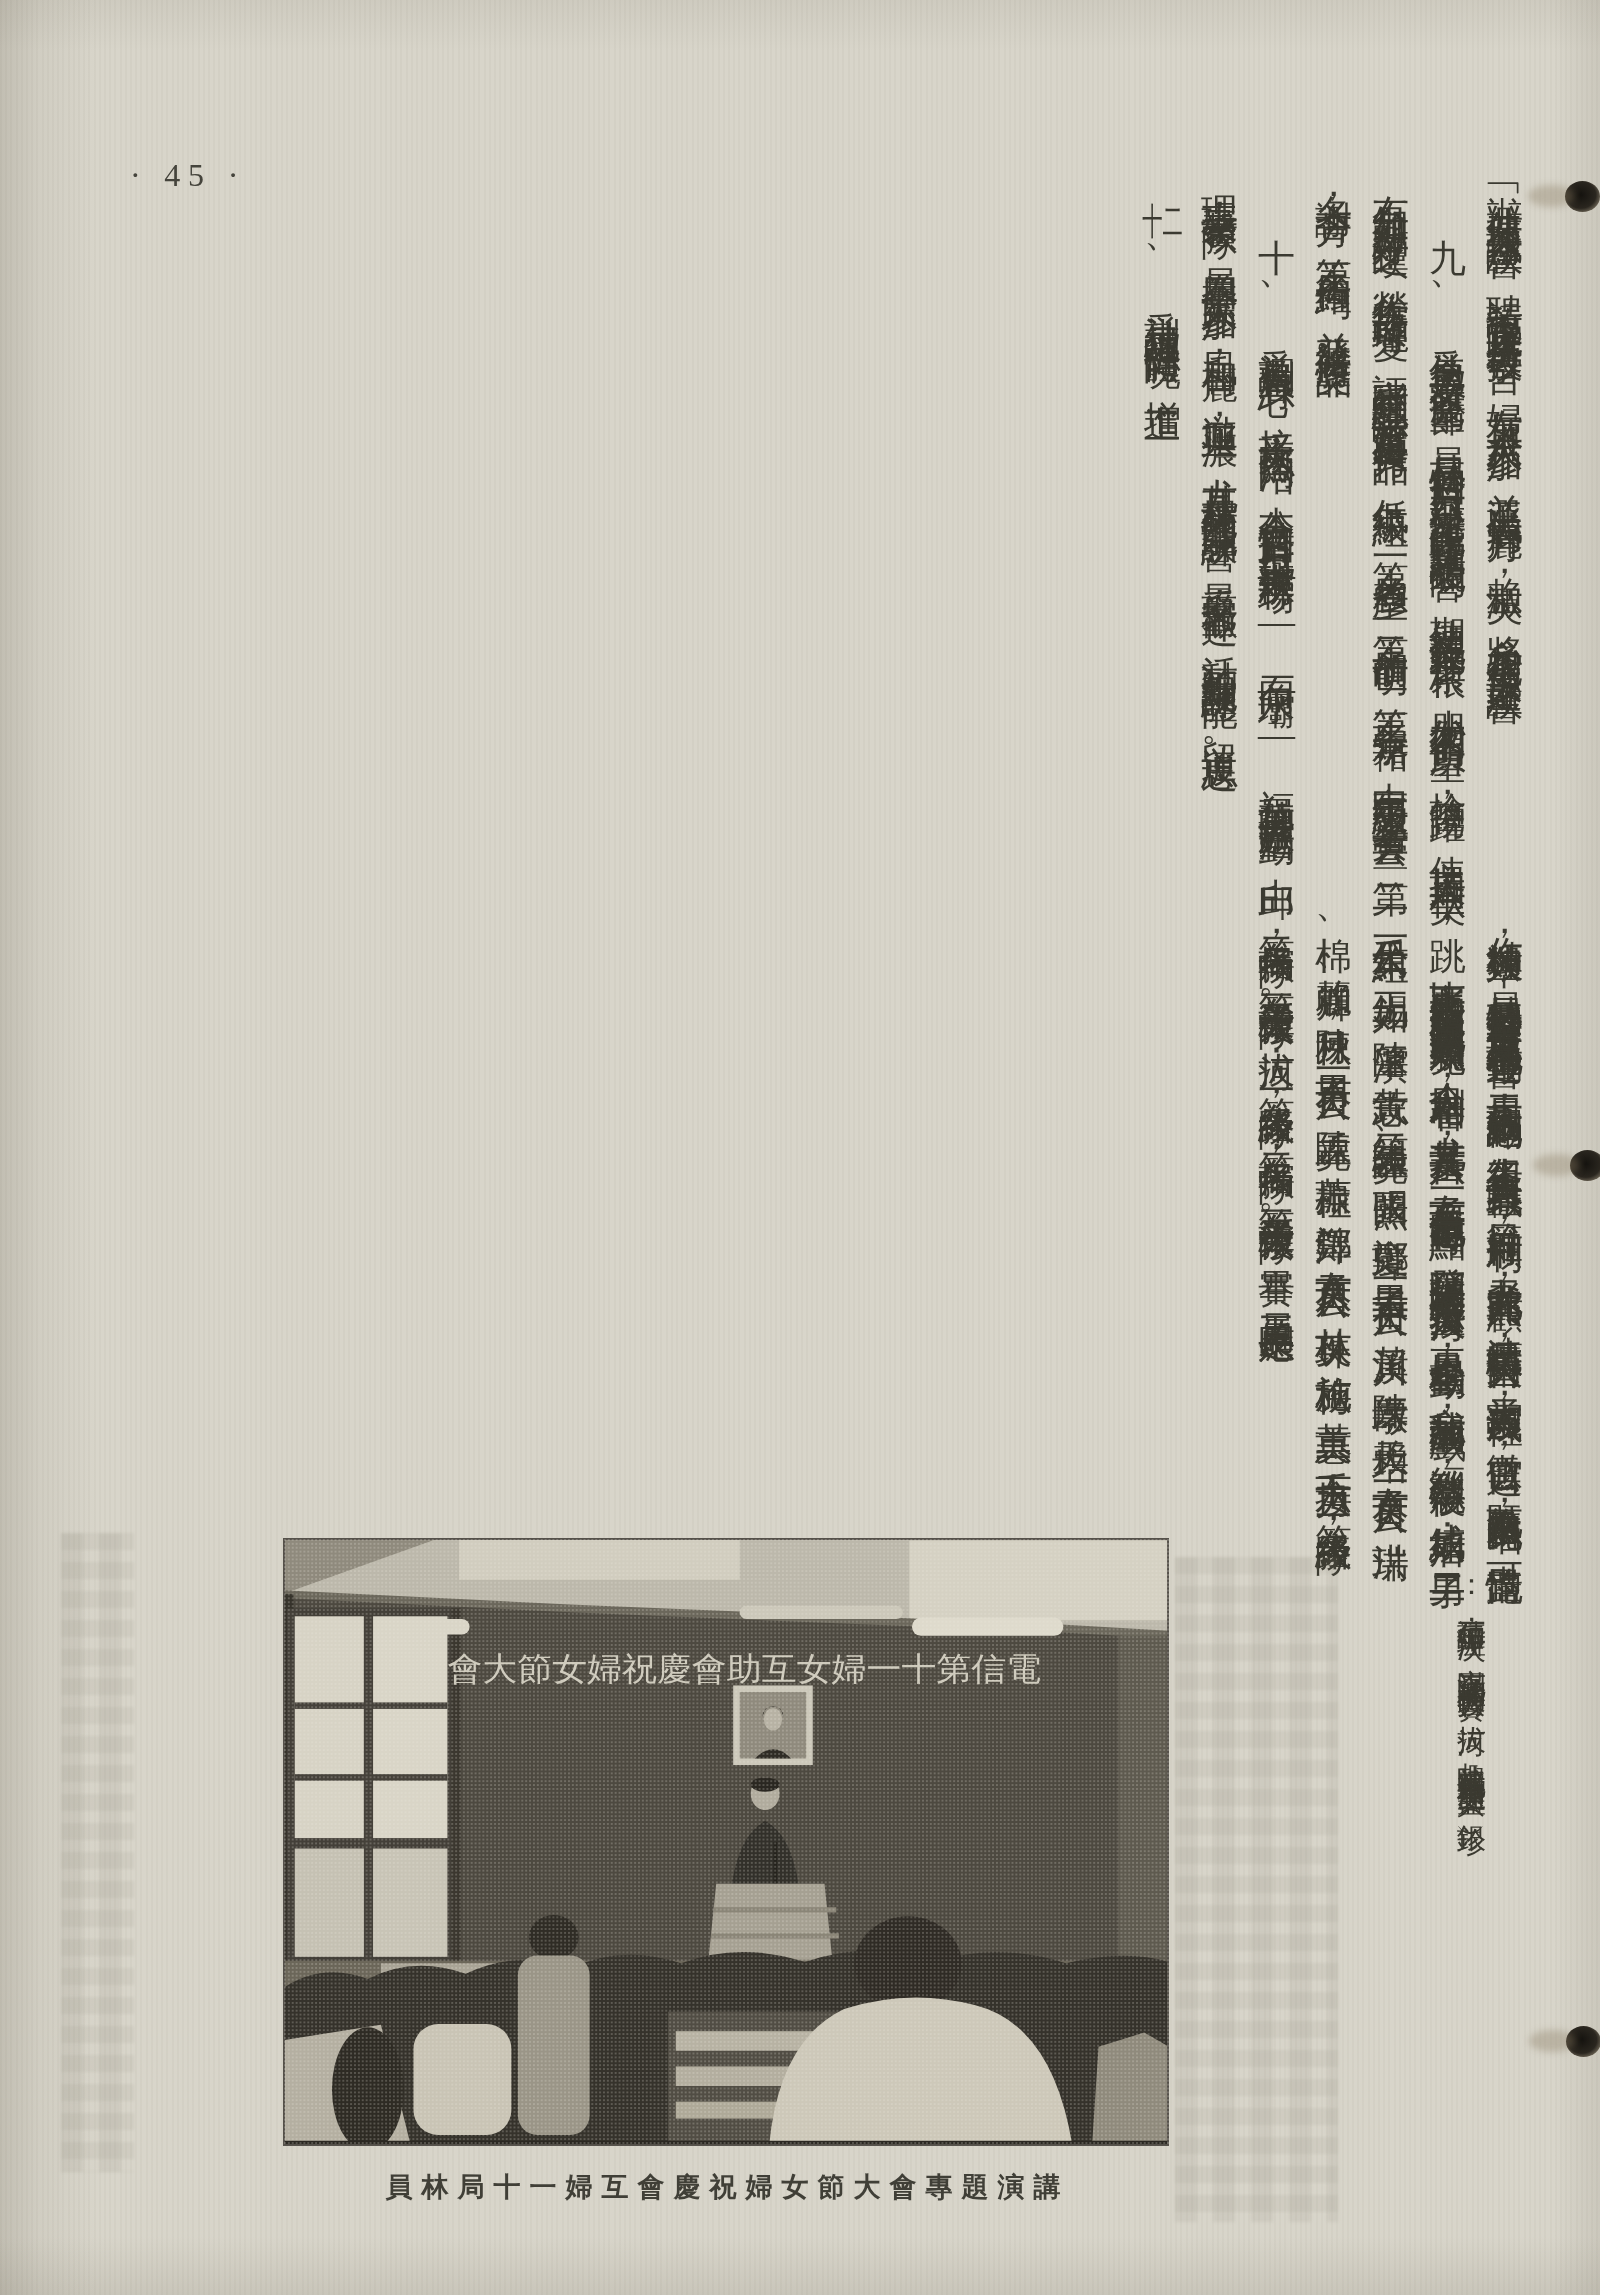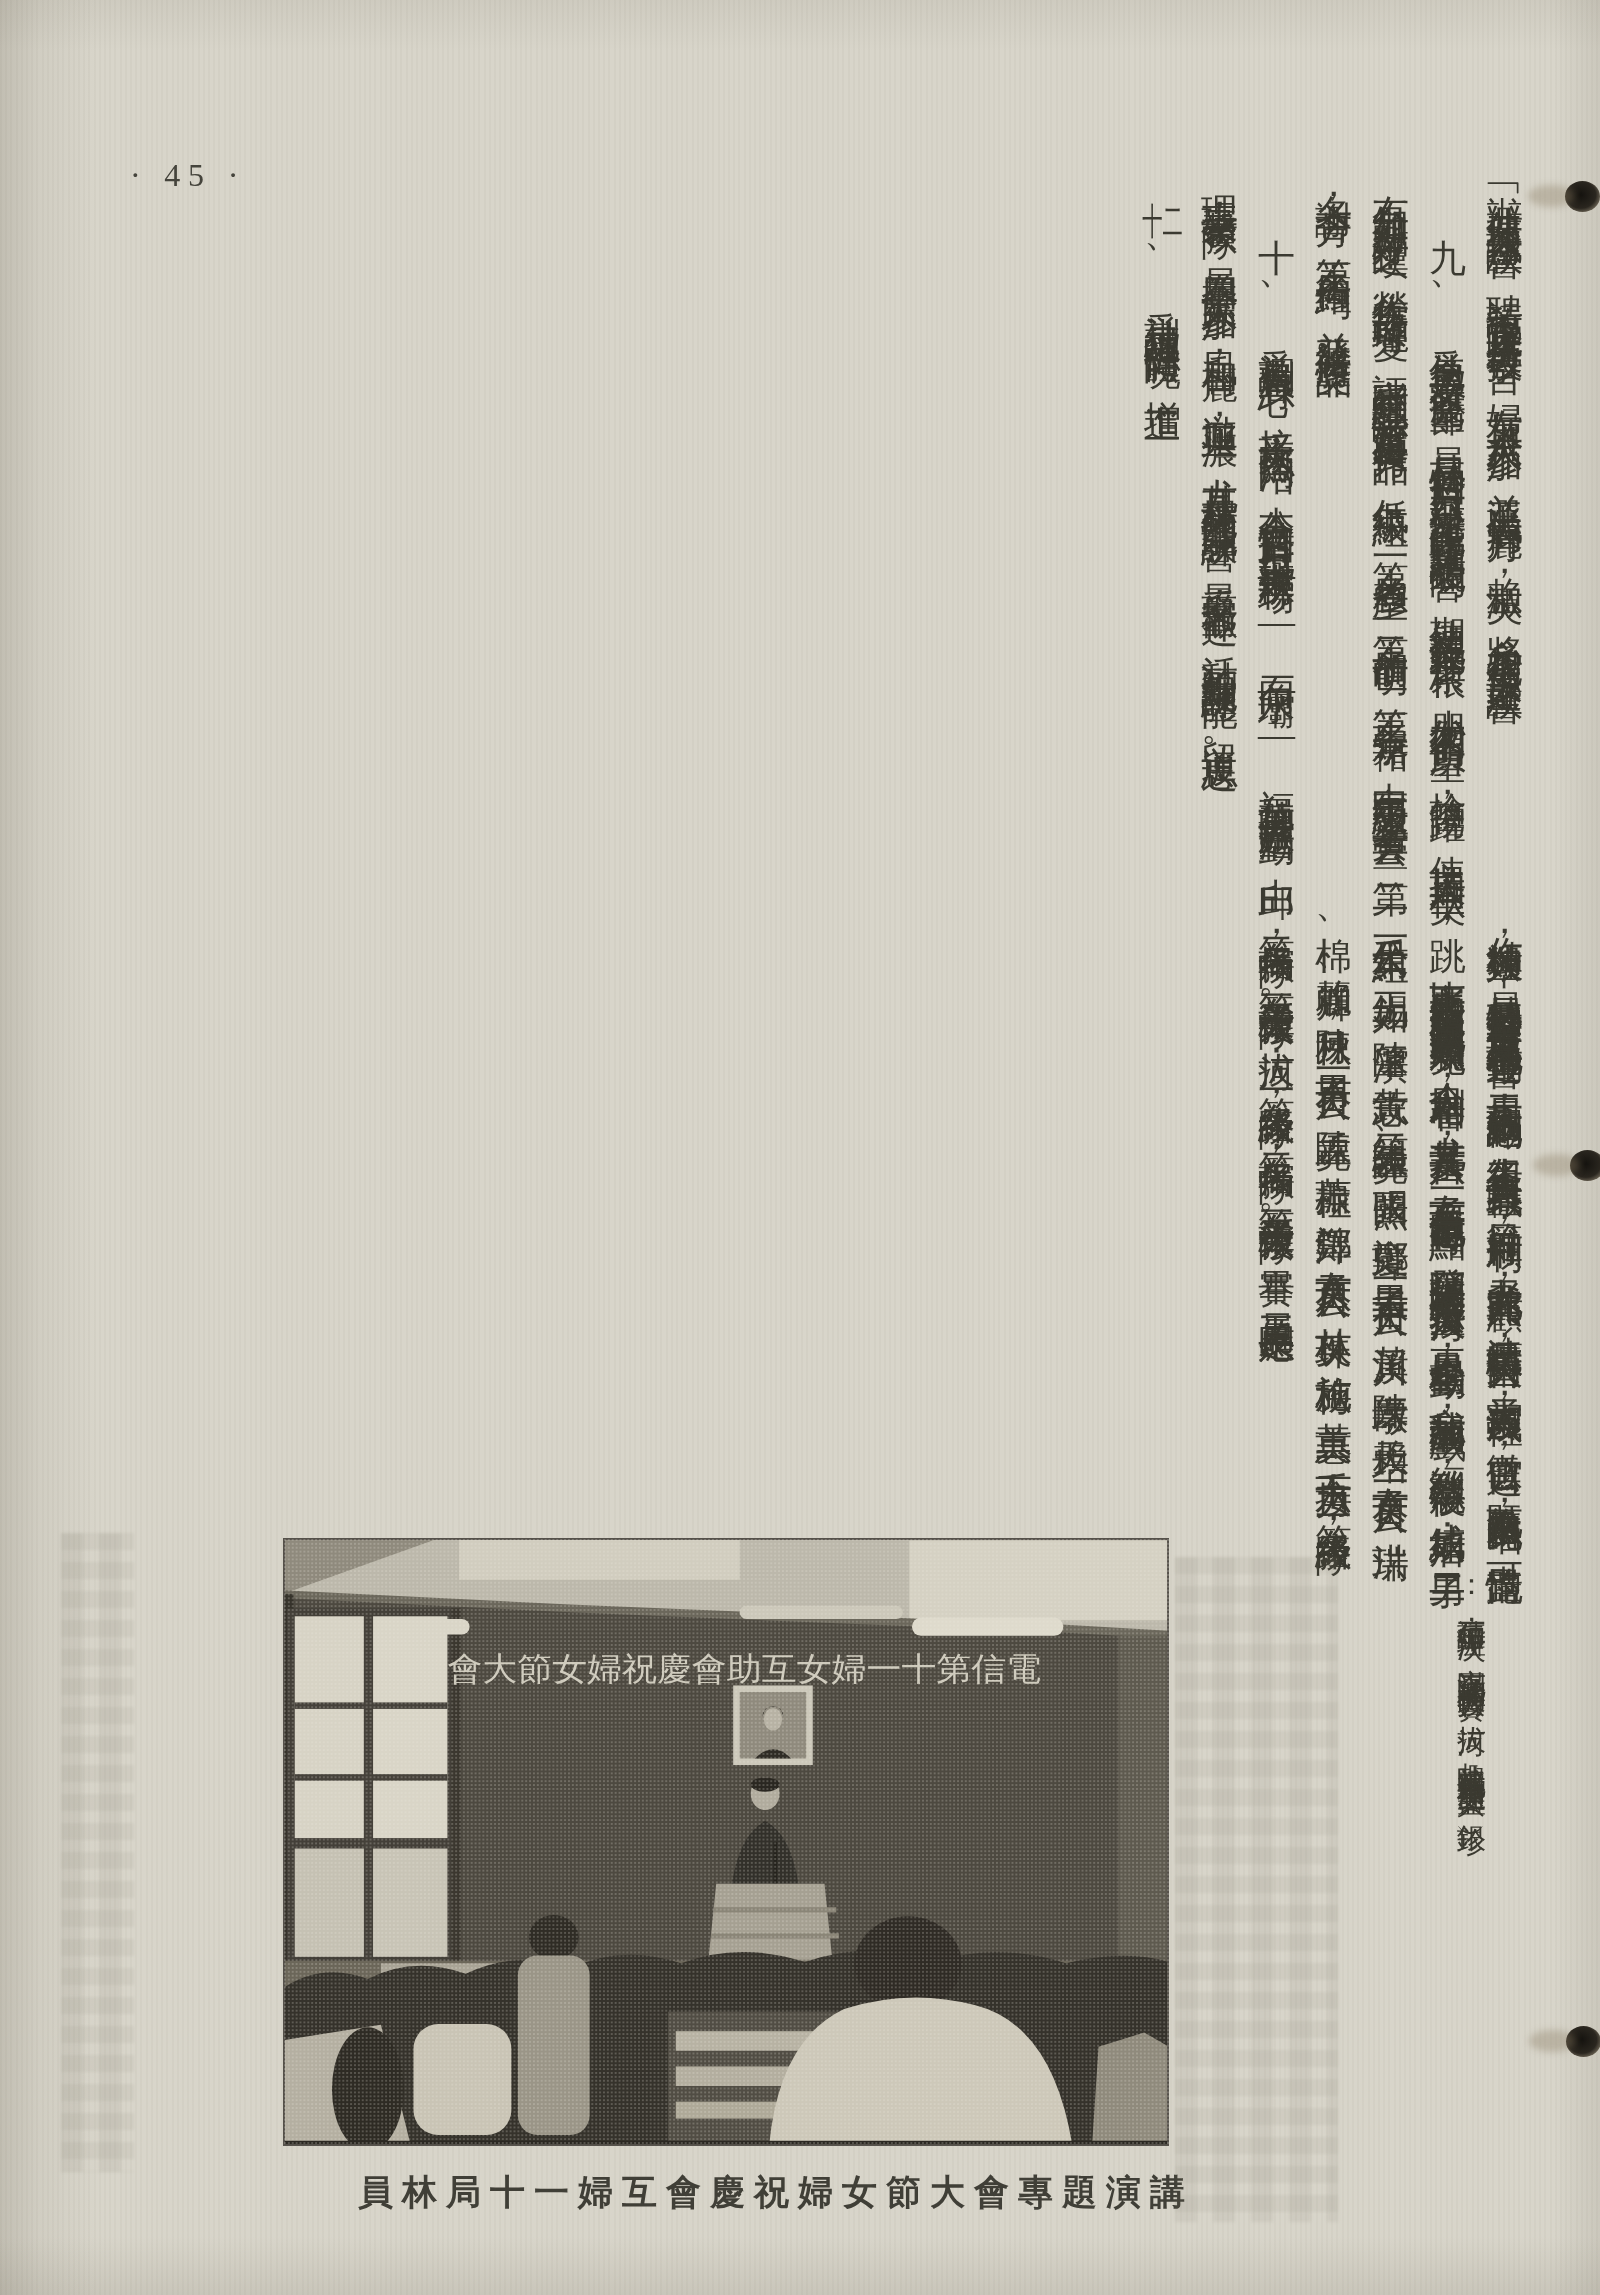--- a/index.html
+++ b/index.html
@@ -34,22 +34,22 @@
     background:#56524a;
   }
   .photo svg { display:block; width:100%; height:100%; }
   .photo::after {
     content:""; position:absolute; inset:0; pointer-events:none;
     background-image:radial-gradient(rgba(238,235,224,.22) 0.7px, transparent 1px);
     background-size:3.9px 3.9px;
   }
   .caption {
     position:absolute; left:261px; top:2169px; width:933px;
-    text-align:right; white-space:nowrap;
-    font-size:35px; letter-spacing:9px; font-weight:bold; color:#403f37;
+    text-align:center; white-space:nowrap;
+    font-size:27px; letter-spacing:9px; font-weight:bold; color:#403f37;
   }
   .hole {
     position:absolute; width:35px; height:31px; border-radius:50%;
     background:radial-gradient(ellipse at 45% 45%, #15130f 0%, #2a261f 55%, #6b6354 75%, rgba(120,110,92,0) 78%);
   }
   .hole::before {
     content:""; position:absolute; right:25px; top:3.9px; width:47px; height:22px;
     border-radius:50%; background:rgba(134,120,95,.35); filter:blur(3.9px);
   }
   .h1 { left:1565px; top:181px; }

